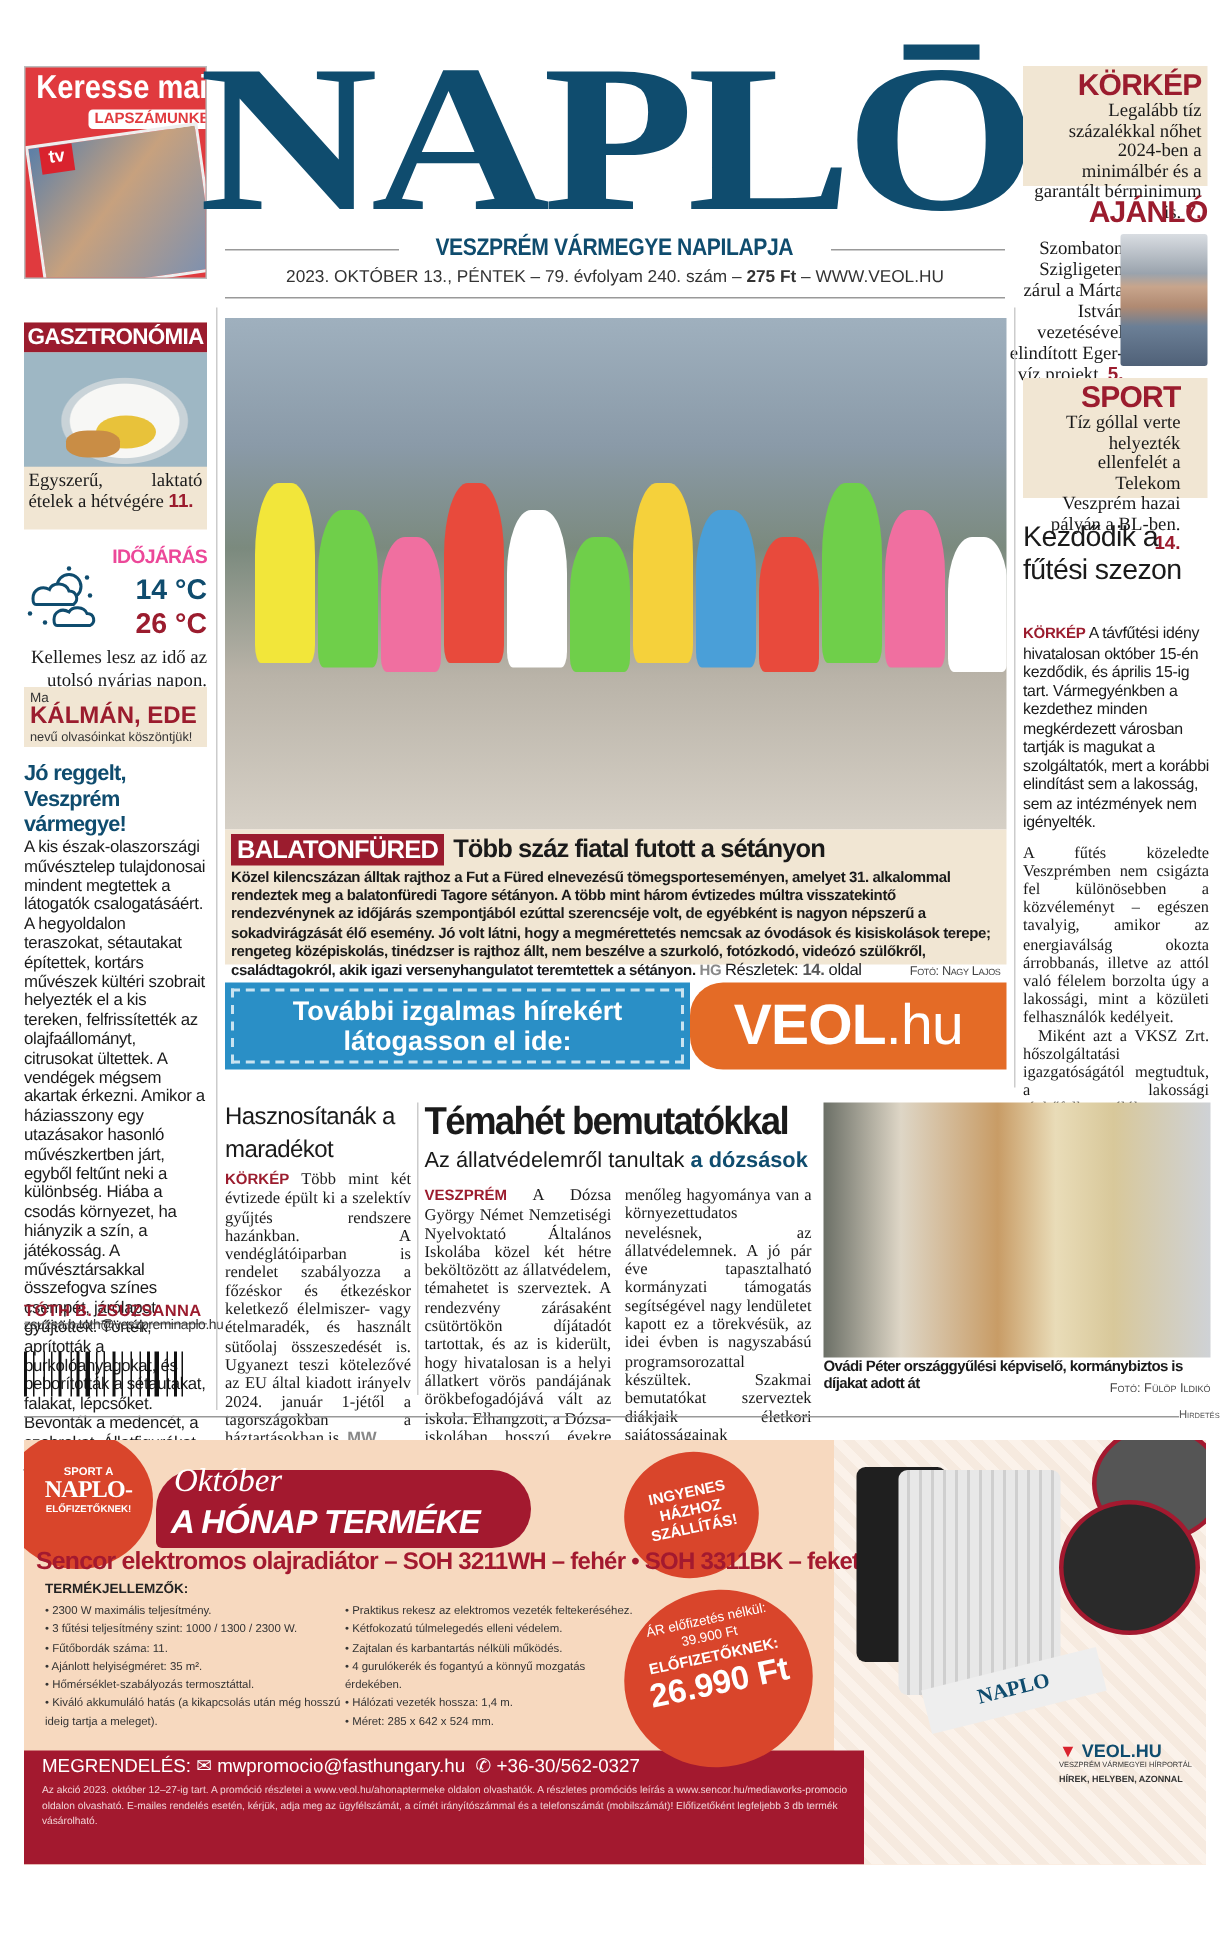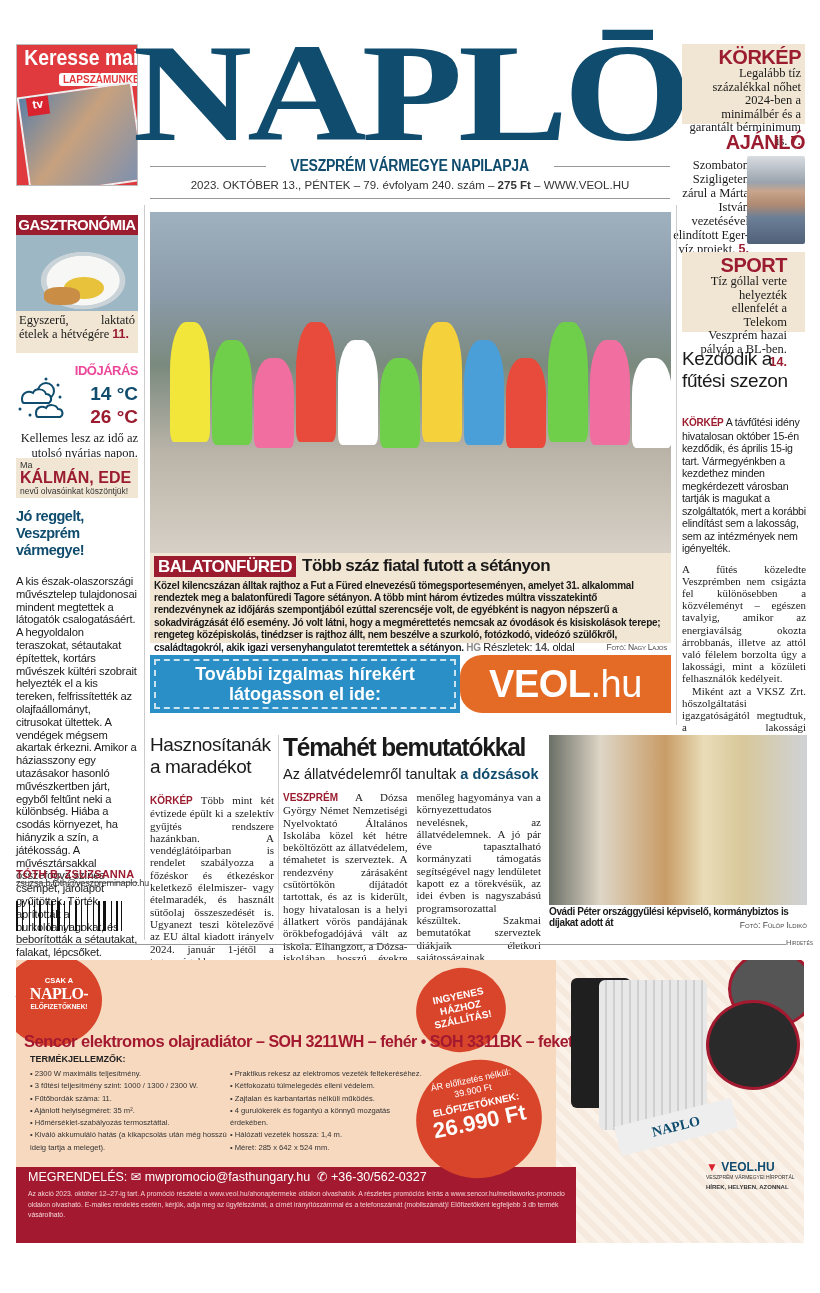--- a/index.html
+++ b/index.html
@@ -40,21 +40,21 @@
 #weather .h{position:absolute;right:0;top:0;font-family:"Liberation Sans",sans-serif;font-weight:bold;color:#ec4899;font-size:13px;letter-spacing:-0.5px}
 #weather .lo{position:absolute;right:0;top:20px;font-family:"Liberation Sans",sans-serif;font-weight:bold;color:#0f4c6e;font-size:19px}
 #weather .hi{position:absolute;right:0;top:43px;font-family:"Liberation Sans",sans-serif;font-weight:bold;color:#9b1c2e;font-size:19px}
 #weather .icon{position:absolute;left:0;top:10px;width:54px;height:50px}
 #weather .cap{position:absolute;right:0;top:68px;width:130px;text-align:right;font-size:12.5px;line-height:15px}
 #nameday{left:16px;top:458px;width:122px;height:40px;padding:2px 4px}
 #nameday .ma{font-family:"Liberation Sans",sans-serif;font-size:9px;color:#333}
 #nameday .names{font-family:"Liberation Sans",sans-serif;font-weight:bold;color:#9b1c2e;font-size:16px;line-height:16px}
 #nameday .sub{font-family:"Liberation Sans",sans-serif;font-size:8.5px;color:#333}
 #morning{left:16px;top:508px;width:122px}
-#morning .h{font-family:"Liberation Sans",sans-serif;font-weight:bold;color:#0f4c6e;font-size:14.5px;line-height:17px;letter-spacing:-0.5px;margin-bottom:16px}
+#morning .h{font-family:"Liberation Sans",sans-serif;font-weight:bold;color:#0f4c6e;font-size:14.5px;line-height:17px;letter-spacing:-0.5px;margin-bottom:0}
 #morning .b{font-family:"Liberation Sans",sans-serif;font-size:11.2px;line-height:12.8px;letter-spacing:-0.2px}
 #author{left:16px;top:864px;width:122px;border-bottom:1px solid #999}
 #author .n{font-family:"Liberation Sans",sans-serif;font-weight:bold;color:#9b1c2e;font-size:11px;letter-spacing:0.2px}
 #email{left:16px;top:878px;width:122px;font-family:"Liberation Sans",sans-serif;font-size:9.3px;color:#333;letter-spacing:-0.3px}
 #barcode{left:16px;top:893px;width:122px;height:38px;display:flex;align-items:flex-end;gap:0}
 #barcode i{display:block;background:#111;height:30px}
 #vrule-left{left:144px;top:205px;width:1px;height:735px;background:#ccc}
 #vrule-right{left:676px;top:205px;width:1px;height:520px;background:#ccc}
 
 #hero{left:150px;top:212px;width:521px;height:341px;overflow:hidden;background:linear-gradient(180deg,#9fb0be 0%,#8a9aa8 25%,#7b8a7e 45%,#b9b3a8 70%,#d6d0c6 100%)}
@@ -69,21 +69,21 @@
 #hero-caption .more b{color:#555}
 #hero-caption .photo{float:right;font-weight:normal;font-size:8.5px;font-variant:small-caps;color:#444}
 
 #veol{left:150px;top:655px;width:521px;height:58px;display:flex}
 #veol .l{flex:0 0 310px;background:#2a8fc6;position:relative;display:flex;align-items:center;justify-content:center;text-align:center;color:#fff;font-family:"Liberation Sans",sans-serif;font-weight:bold;font-size:18px;line-height:20px}
 #veol .l:before{content:"";position:absolute;inset:4px;border:2px dashed rgba(255,255,255,.75)}
 #veol .r{flex:1;background:#e46b26;border-radius:22px 0 0 22px;display:flex;align-items:center;justify-content:center;color:#fff;font-family:"Liberation Sans",sans-serif;font-size:38px;letter-spacing:-0.5px}
 #veol .r b{font-weight:bold}
 
 #haszn{left:150px;top:734px;width:124px}
-#haszn .h{font-family:"Liberation Sans",sans-serif;font-size:19px;line-height:22px;letter-spacing:-0.4px;margin-bottom:16px}
+#haszn .h{font-family:"Liberation Sans",sans-serif;font-size:16px;line-height:22px;letter-spacing:-0.4px;margin-bottom:2px}
 #haszn .b{font-size:11px;line-height:12.3px;text-align:justify}
 .kicker{font-family:"Liberation Sans",sans-serif;font-weight:bold;color:#9b1c2e;font-size:10px}
 .foly{text-align:right;font-family:"Liberation Sans",sans-serif;font-size:11.5px}
 .foly b{color:#9b1c2e}
 .initials{font-family:"Liberation Sans",sans-serif;font-weight:bold;color:#888}
 #vrule-mid{left:278px;top:735px;width:1px;height:195px;background:#ccc}
 
 #temahet{left:283px;top:732px;width:258px}
 #temahet .h{font-family:"Liberation Sans",sans-serif;font-weight:bold;font-size:26px;line-height:30px;letter-spacing:-1.2px;transform:scaleX(.94);transform-origin:left}
 #temahet .sub{font-family:"Liberation Sans",sans-serif;font-size:14.5px;line-height:18px;margin:3px 0 8px}
@@ -319,23 +319,27 @@
 <div id="ceremony-cap" class="abs">Ovádi Péter országgyűlési képviselő, kormánybiztos is díjakat adott át</div>
 <div id="ceremony-photo" class="abs">Fotó: Fülöp Ildikó</div>
 
 <div id="hirdetes-line" class="abs"></div>
 <div id="hirdetes" class="abs">Hirdetés</div>
 
 <div id="ad" class="abs">
   <div class="rad-area"></div>
   <div class="bottom"></div>
   <div class="csak">
-    <div class="a">CSAK A</div>
+    <div class="a">SPORT A</div>
     <div class="b">NAPLO-</div>
     <div class="c">ELŐFIZETŐKNEK!</div>
+  </div>
+  <div class="pill">
+    <div class="ok">Október</div>
+    <div class="ht">A HÓNAP TERMÉKE</div>
   </div>
   <div class="free">INGYENES HÁZHOZ SZÁLLÍTÁS!</div>
   <div class="prod"><span>Sencor elektromos olajradiátor</span> <small>– SOH 3211WH – fehér • SOH 3311BK – fekete</small></div>
   <div class="featH">TERMÉKJELLEMZŐK:</div>
   <ul class="feat" id="featL" style="left:14px;width:200px">
       <li>2300 W maximális teljesítmény.</li>
       <li>3 fűtési teljesítmény szint: 1000 / 1300 / 2300 W.</li>
       <li>Fűtőbordák száma: 11.</li>
       <li>Ajánlott helyiségméret: 35 m².</li>
       <li>Hőmérséklet-szabályozás termosztáttal.</li>

